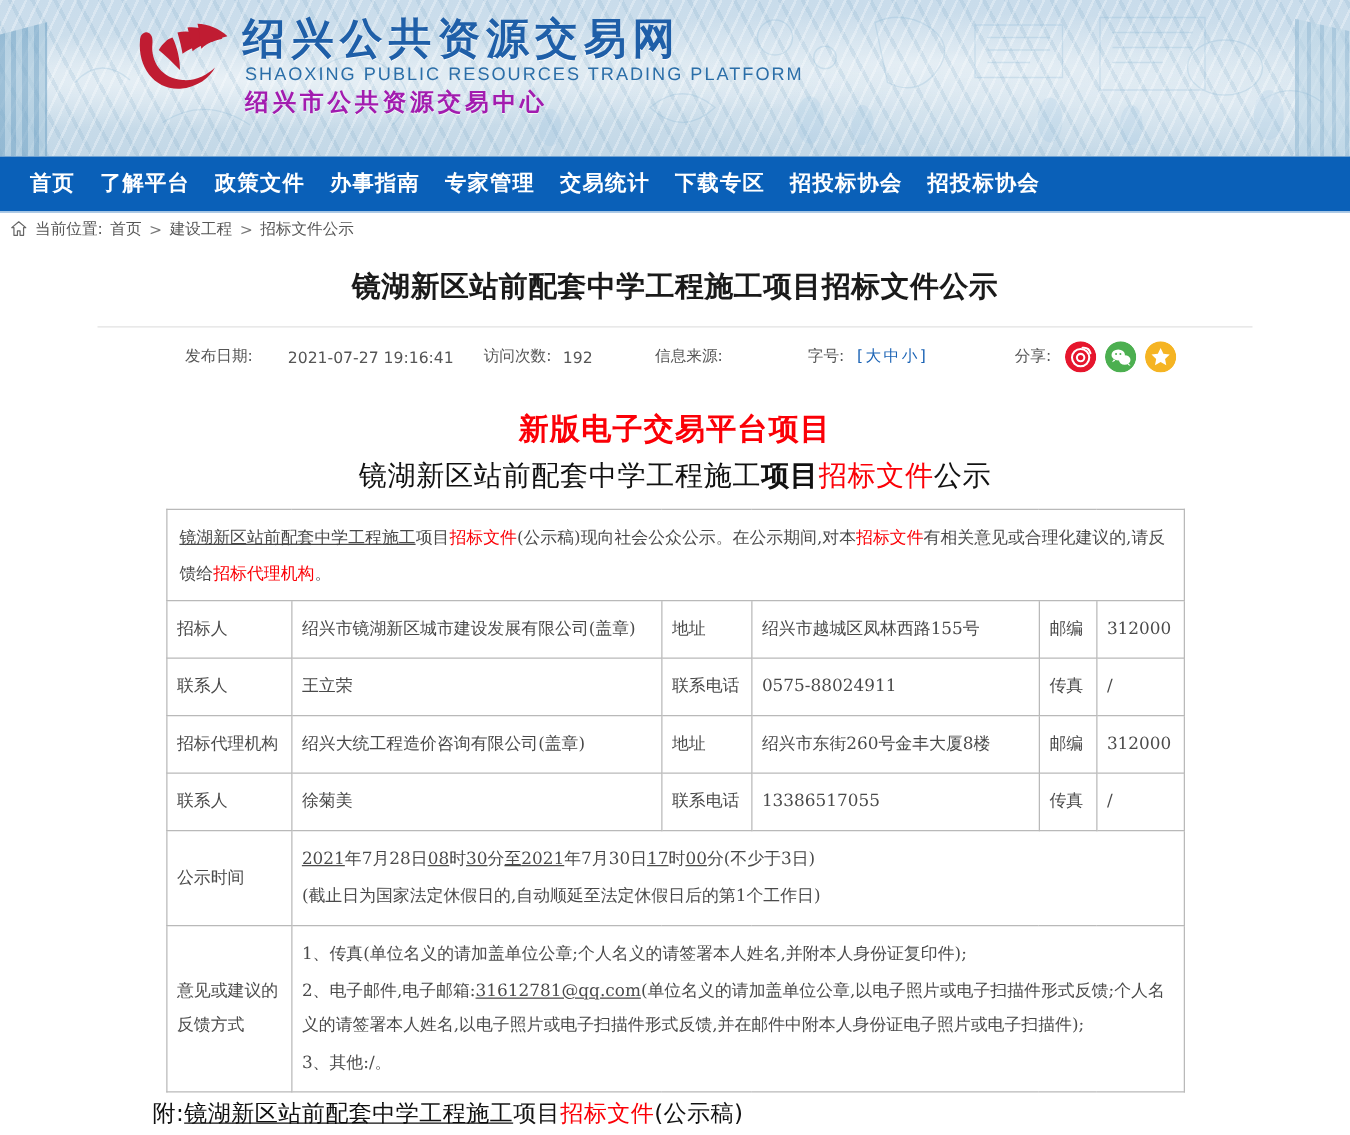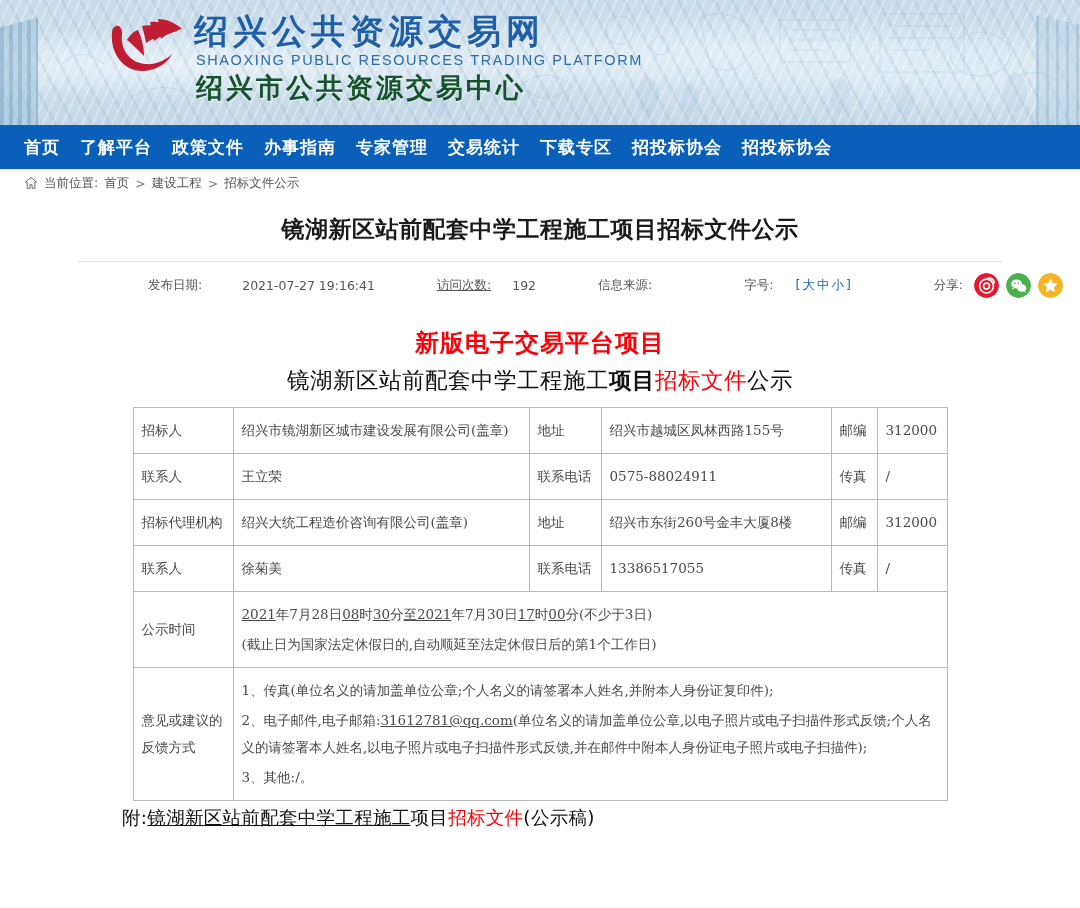--- a/index.html
+++ b/index.html
@@ -72,25 +72,25 @@
   }
   .brand-en {
     font-family: "Liberation Sans", sans-serif;
     font-size: 14.5px;
     letter-spacing: 1.6px;
     color: #2b6ea8;
     line-height: 1.5;
     padding-left: 2px;
   }
   .brand-cn2 {
-    font-family: Liberation Sans, sans-serif;
-    font-size: 27px;
+    font-family: Liberation Mono, monospace;
+    font-size: 19px;
     font-weight: bold;
     letter-spacing: 3px;
-    color: #14532d;
+    color: #a21caf;
     line-height: 1.25;
     padding-left: 2px;
     text-shadow: 0 1px 0 rgba(255,255,255,.7);
   }
 
   
   .main-nav {
     height: 45px;
     background: #0a60b8;
     display: flex;
@@ -109,21 +109,21 @@
     cursor: pointer;
     line-height: 45px;
   }
 
   
   .breadcrumb {
     height: 26px;
     display: flex;
     align-items: center;
     gap: 6px;
-    padding-left: 24px;
+    padding-left: 8px;
     font-size: 12.5px;
     color: #555;
     font-family: "DejaVu Sans", sans-serif;
   }
   .home-icon { width: 14px; height: 14px; flex: none; }
   .crumb-sep { color: #777; }
   .crumb-link { color: #555; cursor: pointer; }
 
   
   .content {
@@ -140,25 +140,25 @@
   }
   .meta-bar {
     border-top: 1px solid #e2e2e2;
     border-bottom: 1px solid #ffffff;
     display: flex;
     align-items: center;
     font-size: 12.5px;
     color: #555;
     font-family: "DejaVu Sans", sans-serif;
     padding: 11px 0 10px;
-    gap: 16px;
+    gap: 4px;
   }
   .meta-item { white-space: nowrap; }
   .m-pub   { margin-left: 70px; }
-  .m-views { margin-left: 46px; text-decoration: underline; }
+  .m-views { margin-left: 20px; }
   .m-src   { margin-left: 46px; }
   .m-size  { margin-left: 56px; }
   .m-share { margin-left: 66px; display: flex; align-items: center; gap: 7px; }
   .size-links { color: #1b63b5; }
   .size-links span { cursor: pointer; padding: 0 1px; }
   .share-icons { display: flex; gap: 7px; margin-left: 4px; }
   .sicon { width: 25px; height: 25px; border-radius: 50%; display: block; cursor: pointer; }
 
   .red-heading {
     text-align: center;
@@ -343,20 +343,23 @@
   <table class="doc-table">
     <colgroup>
       <col class="c-label">
         <col class="c-val1">
         <col class="c-lab2">
         <col class="c-val2">
         <col class="c-lab3">
         <col class="c-val3">
     </colgroup>
     <tbody>
+      <tr>
+        <td class="intro" colspan="6"><span class="u">镜湖新区站前配套中学工程施工</span><span>项目</span><span class="r">招标文件</span><span>(公示稿)现向社会公众公示。在公示期间,对本</span><span class="r">招标文件</span><span>有相关意见或合理化建议的,请反馈给</span><span class="r">招标代理机构</span><span>。</span></td>
+      </tr>
 
       <tr>
         <td>招标人</td>
         <td>绍兴市镜湖新区城市建设发展有限公司(盖章)</td>
         <td>地址</td>
         <td>绍兴市越城区凤林西路155号</td>
         <td>邮编</td>
         <td>312000</td>
       </tr>
       <tr>

